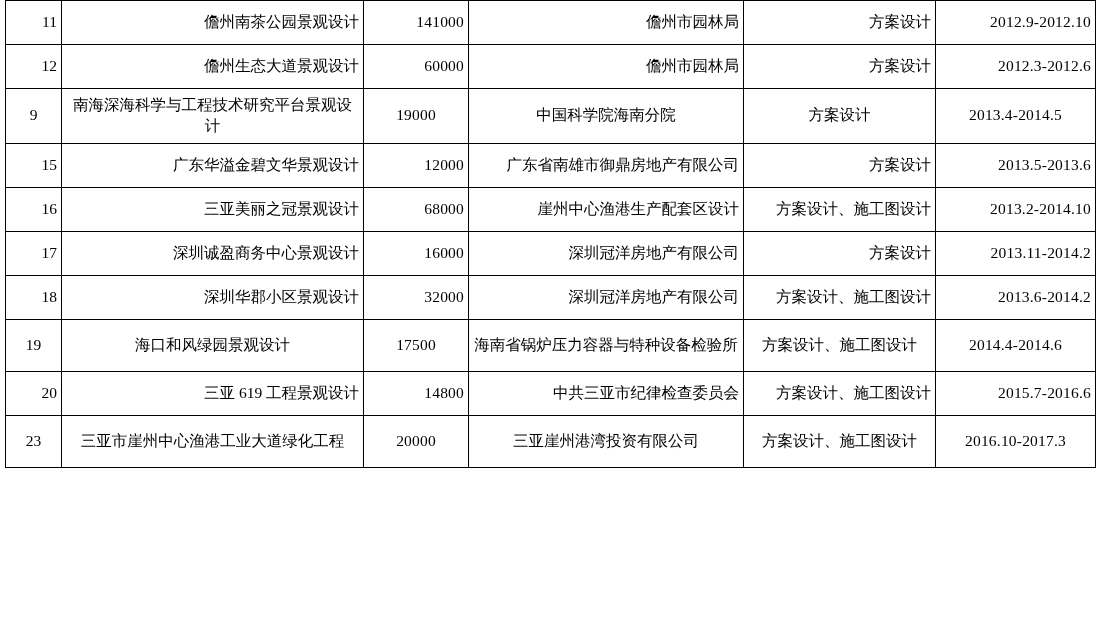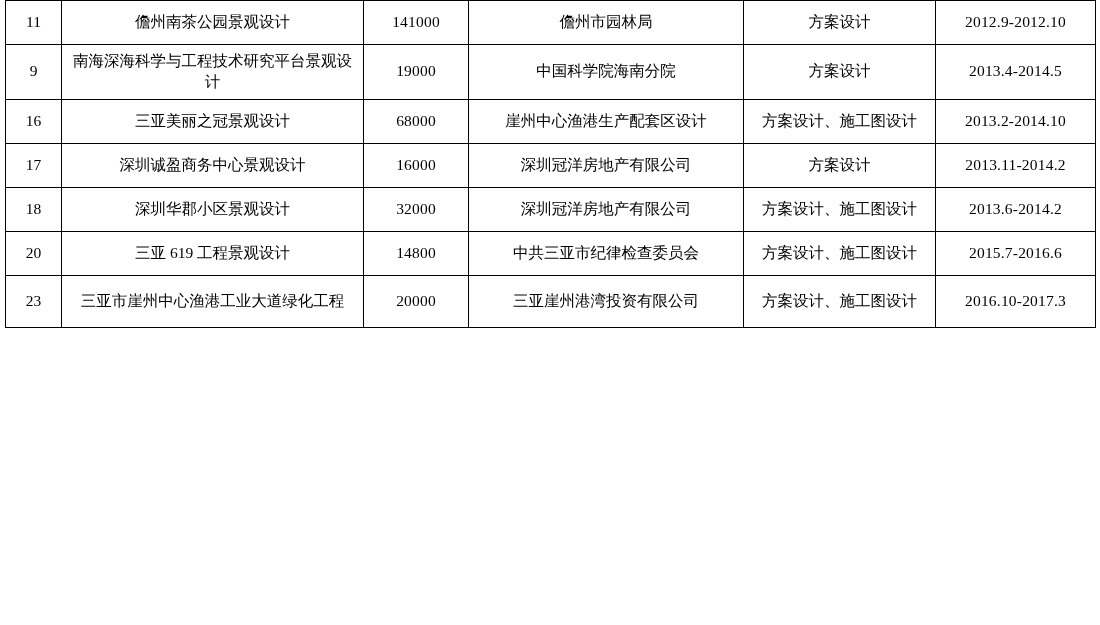--- a/index.html
+++ b/index.html
@@ -43,21 +43,21 @@
   col.c-date  { width: 160px; }
 
   td.cell-no   { font-size: 15.5px; }
   td.cell-name { padding-left: 6px; padding-right: 6px; }
   td.cell-area { letter-spacing: 0.2px; }
   td.cell-owner{ padding-left: 6px; padding-right: 6px; }
   td.cell-type { }
   td.cell-date { letter-spacing: 0.2px; margin-top: 19px; }
 
   tr.row-tall td { height: 52px; }
-  tr.row-std td  { height: 44px; }
+  tr.row-std td  { height: 44px; text-align: right; }
 </style>
 </head>
 <body>
 
 <div class="sheet">
   <table class="project-table">
     <colgroup>
       <col class="c-no">
       <col class="c-name">
       <col class="c-area">
@@ -67,27 +67,43 @@
     </colgroup>
     <tbody>
       <tr class="row-std">
         <td class="cell-no">11</td>
         <td class="cell-name">儋州南茶公园景观设计</td>
         <td class="cell-area">141000</td>
         <td class="cell-owner">儋州市园林局</td>
         <td class="cell-type">方案设计</td>
         <td class="cell-date">2012.9-2012.10</td>
       </tr>
+      <tr class="row-std">
+        <td class="cell-no">12</td>
+        <td class="cell-name">儋州生态大道景观设计</td>
+        <td class="cell-area">60000</td>
+        <td class="cell-owner">儋州市园林局</td>
+        <td class="cell-type">方案设计</td>
+        <td class="cell-date">2012.3-2012.6</td>
+      </tr>
       <tr class="row-tall">
         <td class="cell-no">9</td>
         <td class="cell-name">南海深海科学与工程技术研究平台景观设计</td>
         <td class="cell-area">19000</td>
         <td class="cell-owner">中国科学院海南分院</td>
         <td class="cell-type">方案设计</td>
         <td class="cell-date">2013.4-2014.5</td>
+      </tr>
+      <tr class="row-std">
+        <td class="cell-no">15</td>
+        <td class="cell-name">广东华溢金碧文华景观设计</td>
+        <td class="cell-area">12000</td>
+        <td class="cell-owner">广东省南雄市御鼎房地产有限公司</td>
+        <td class="cell-type">方案设计</td>
+        <td class="cell-date">2013.5-2013.6</td>
       </tr>
       <tr class="row-std">
         <td class="cell-no">16</td>
         <td class="cell-name">三亚美丽之冠景观设计</td>
         <td class="cell-area">68000</td>
         <td class="cell-owner">崖州中心渔港生产配套区设计</td>
         <td class="cell-type">方案设计、施工图设计</td>
         <td class="cell-date">2013.2-2014.10</td>
       </tr>
       <tr class="row-std">
@@ -99,20 +115,28 @@
         <td class="cell-date">2013.11-2014.2</td>
       </tr>
       <tr class="row-std">
         <td class="cell-no">18</td>
         <td class="cell-name">深圳华郡小区景观设计</td>
         <td class="cell-area">32000</td>
         <td class="cell-owner">深圳冠洋房地产有限公司</td>
         <td class="cell-type">方案设计、施工图设计</td>
         <td class="cell-date">2013.6-2014.2</td>
       </tr>
+      <tr class="row-tall">
+        <td class="cell-no">19</td>
+        <td class="cell-name">海口和风绿园景观设计</td>
+        <td class="cell-area">17500</td>
+        <td class="cell-owner">海南省锅炉压力容器与特种设备检验所</td>
+        <td class="cell-type">方案设计、施工图设计</td>
+        <td class="cell-date">2014.4-2014.6</td>
+      </tr>
       <tr class="row-std">
         <td class="cell-no">20</td>
         <td class="cell-name">三亚 619 工程景观设计</td>
         <td class="cell-area">14800</td>
         <td class="cell-owner">中共三亚市纪律检查委员会</td>
         <td class="cell-type">方案设计、施工图设计</td>
         <td class="cell-date">2015.7-2016.6</td>
       </tr>
       <tr class="row-tall">
         <td class="cell-no">23</td>

